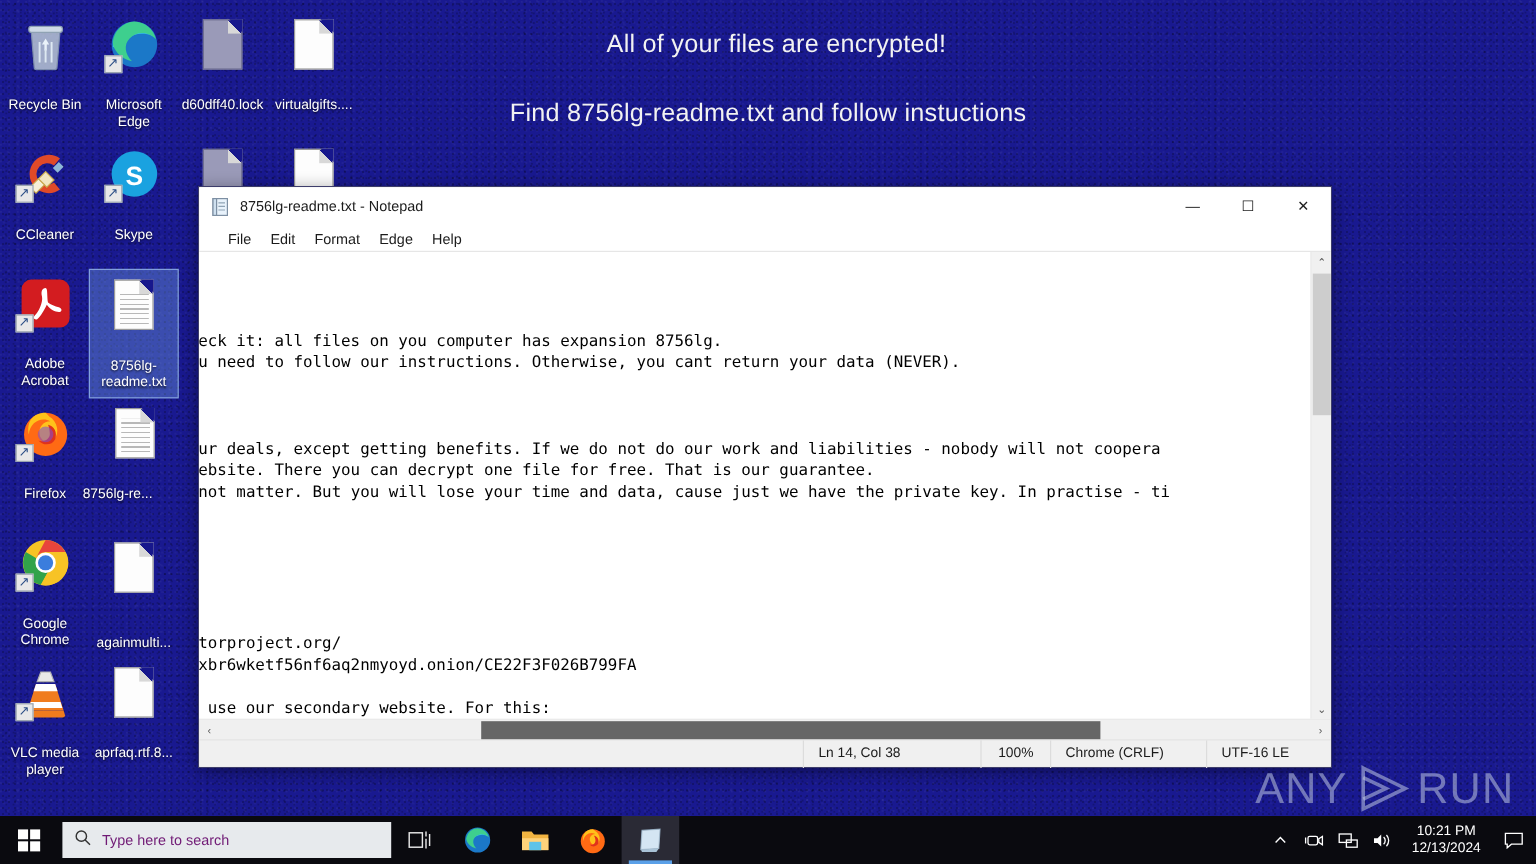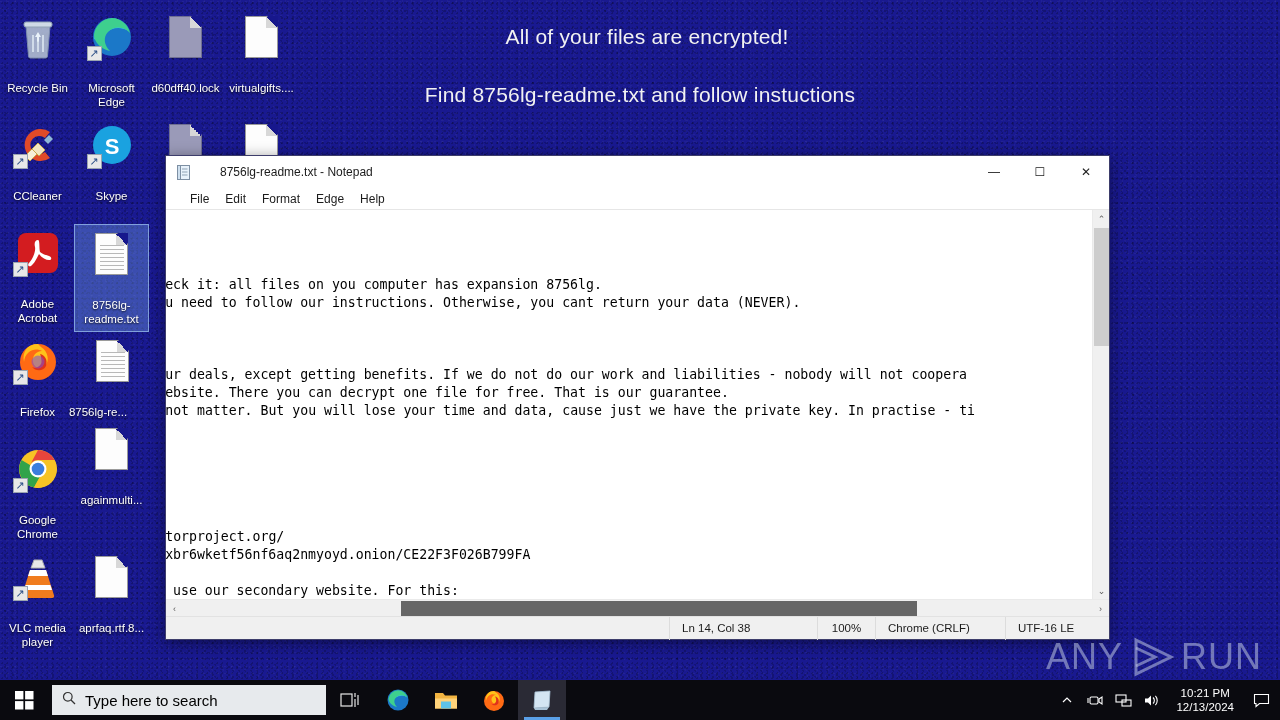--- a/index.html
+++ b/index.html
@@ -118,21 +118,20 @@
     background: #ffffff;
     border: 1px solid #3d3d6b;
     box-shadow: 0 3px 14px rgba(0,0,0,.45);
     display: flex; flex-direction: column;
   }
   #np-titlebar {
     height: 32px;
     display: flex; align-items: center;
     background: #ffffff;
     flex: 0 0 auto;
-    gap: 20px;
   }
   #np-titlebar .tb-icon {
     margin-left: 9px; margin-right: 8px;
     width: 17px; height: 17px;
     position: relative;
   }
   #np-title {
     font-size: 12px; color: #1b1b1b;
     white-space: nowrap;
   }
@@ -262,21 +261,21 @@
     display: flex; align-items: center; justify-content: center;
   }
   #search-box {
     width: 274px; height: 30px;
     margin-left: 4px;
     background: #e7eaed;
     display: flex; align-items: center;
     padding-left: 10px;
     gap: 9px;
   }
-  #search-box .ph { font-size: 15px; color: #000000; }
+  #search-box .ph { font-size: 12px; color: #701a75; }
   .tb-app {
     width: 48px; height: 40px;
     display: flex; align-items: center; justify-content: center;
     position: relative;
   }
   .tb-app.active { background: #2a2a35; }
   .tb-app.active::after {
     content: ""; position: absolute; bottom: 0; left: 6px; right: 6px;
     height: 3px; background: #5aa0e8;
   }
@@ -430,21 +429,21 @@
       <path d="M22 3 A19 19 0 0 1 38.5 13 H22 A9 9 0 0 0 14 18 Z" fill="#e8453c"></path>
       <path d="M5.5 13 A19 19 0 0 0 18 40.5 L26 26 A9 9 0 0 1 14 18 Z" fill="#31a34a"></path>
       <path d="M38.5 13 A19 19 0 0 1 18 40.5 L26 26 A9 9 0 0 0 30.5 13 Z" fill="#f7c325"></path>
       <circle cx="22" cy="22" r="8.5" fill="#ffffff"></circle>
       <circle cx="22" cy="22" r="6.3" fill="#3b7ddd"></circle>
     </svg>
         <span class="shortcut-arrow">↗</span>
       </div>
       <div class="cap">Google Chrome</div>
     </div>
-    <div class="desk-icon" style="position: absolute; left: 74px; top: 416px;">
+    <div class="desk-icon" style="position: absolute; left: 74px; top: 440px; gap: 12px;">
       <div class="glyph">
         <div class="pageicon"></div>
       </div>
       <div class="cap">againmulti...</div>
     </div>
     <div class="desk-icon" style="position: absolute; left: 148px; top: 436px;">
       <div class="glyph"></div>
       <div class="cap">s</div>
     </div>
     <div class="desk-icon" style="position: absolute; left: 0px; top: 544px;">

